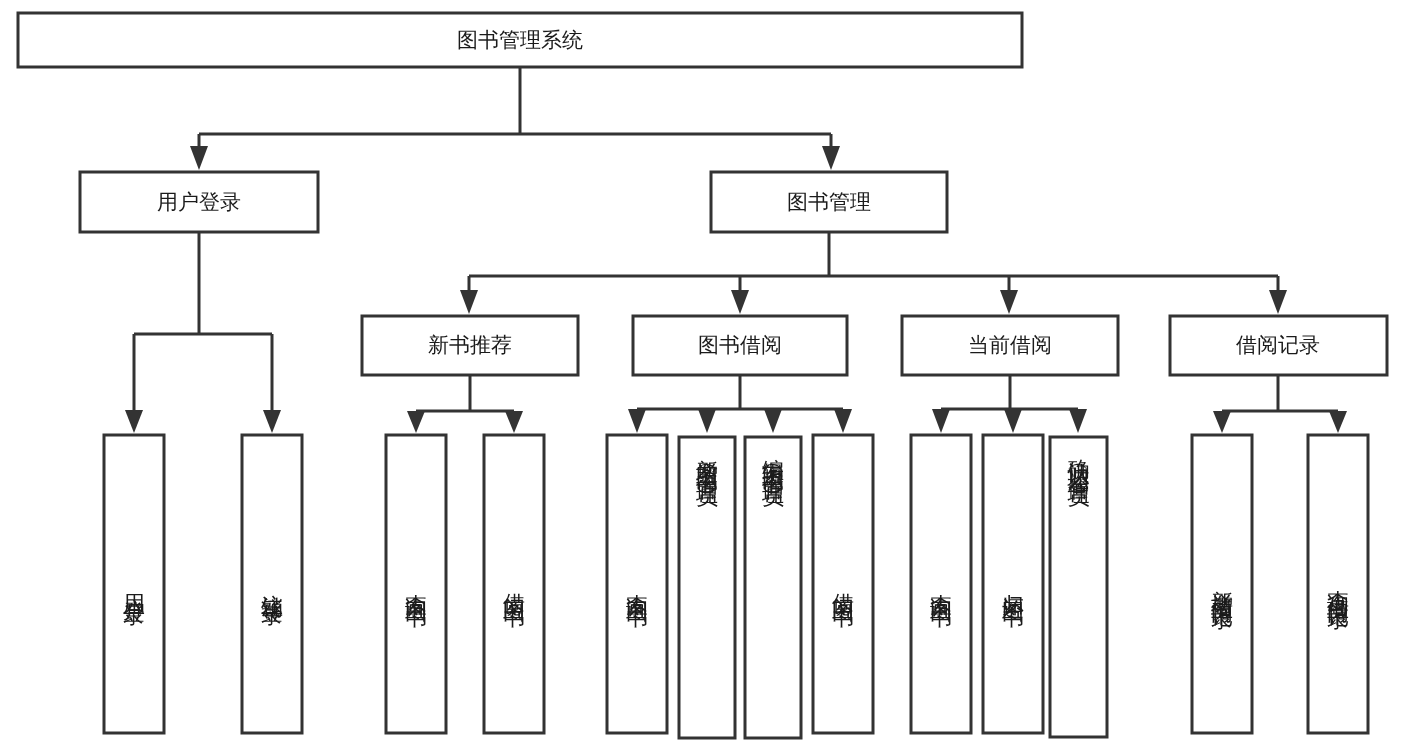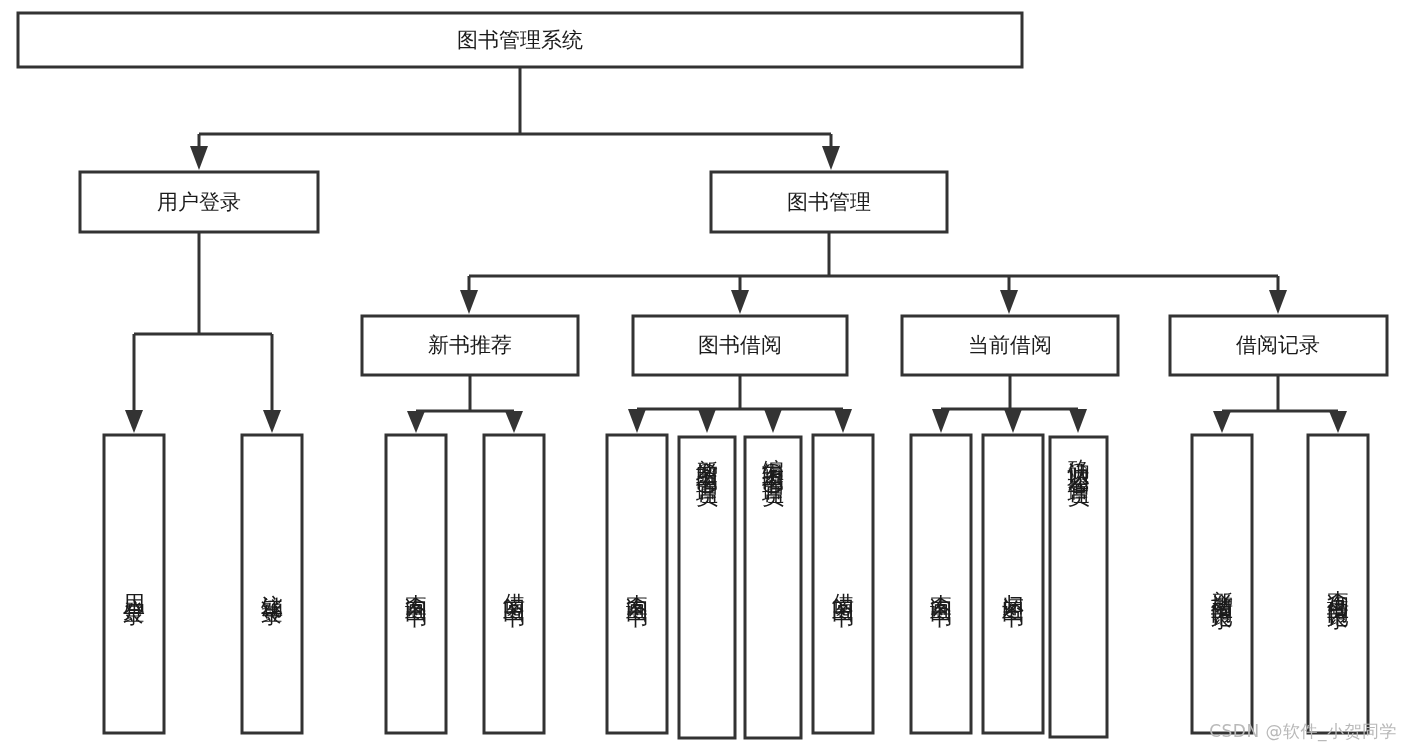--- a/index.html
+++ b/index.html
@@ -234,15 +234,14 @@
   <div class="leaf-label-wrap" style="left:1050px; top:441px; width:57px; height:295px; align-items:flex-start;">
     <span class="leaf-label">确认归还（管理员）</span>
   </div>
   <div class="leaf-label-wrap" style="left:1192px; top:435px; width:60px; height:298px; align-items:center;">
     <span class="leaf-label">新增借阅记录</span>
   </div>
   <div class="leaf-label-wrap" style="left:1308px; top:435px; width:60px; height:298px; align-items:center;">
     <span class="leaf-label">查询借阅记录</span>
   </div>
 
-  <div class="watermark">CSDN @软件_小贺同学</div>
 
 </div>
 
 </body></html>

